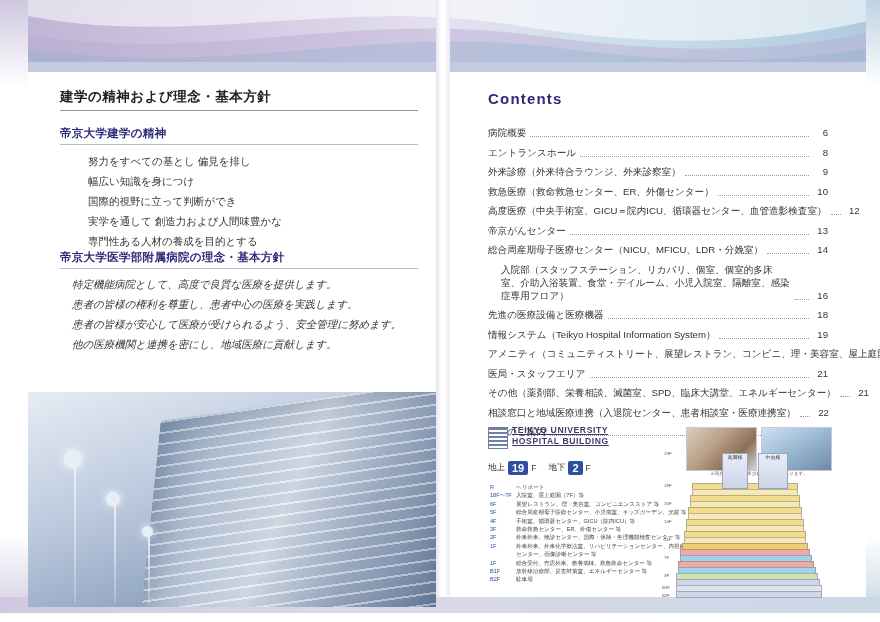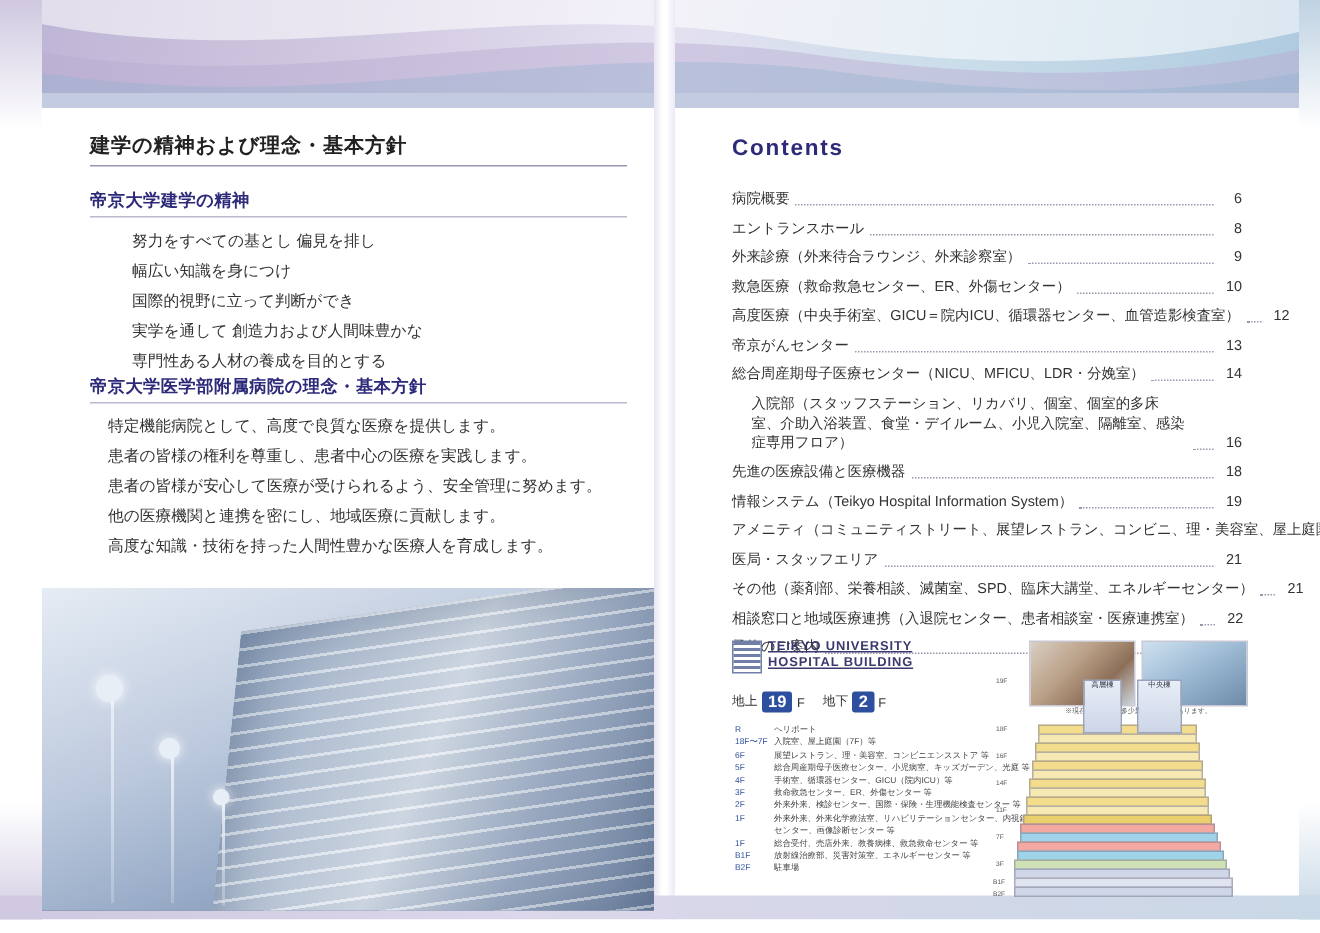--- a/index.html
+++ b/index.html
@@ -91,21 +91,21 @@
     line-height: 20px;
   }
   .bullet-list div { white-space: nowrap; }
   .policy-list {
     position: absolute;
     left: 72px;
     font-size: 10.5px;
     color: #333;
     line-height: 20px;
   }
-  .policy-list div { white-space: nowrap; }
+  .policy-list div { white-space: nowrap; font-style: italic; }
 
   
   .photo {
     position: absolute;
     left: 28px; top: 392px;
     width: 408px; height: 215px;
     overflow: hidden;
     background: linear-gradient(200deg, #cfd8e6 0%, #9fb3cf 30%, #6f86ab 60%, #4d6284 100%);
   }
   .photo .sky {
@@ -331,21 +331,20 @@
     <div>専門性ある人材の養成を目的とする</div>
   </div>
 
   <div class="sec-head" style="left:60px; top:250px;">帝京大学医学部附属病院の理念・基本方針</div>
   <div class="sec-rule" style="top:268px;"></div>
   <div class="policy-list" style="top:274px;">
     <div>特定機能病院として、高度で良質な医療を提供します。</div>
     <div>患者の皆様の権利を尊重し、患者中心の医療を実践します。</div>
     <div>患者の皆様が安心して医療が受けられるよう、安全管理に努めます。</div>
     <div>他の医療機関と連携を密にし、地域医療に貢献します。</div>
-    <div>高度な知識・技術を持った人間性豊かな医療人を育成します。</div>
   </div>
 
   <div class="photo">
     <div class="sky"></div>
     <div class="tower2"></div>
     <div class="tower"></div>
     <div class="tower-lines"></div>
     <div class="pole" style="left:46px; top:70px; height:140px;"></div>
     <div class="lamp" style="left:36px; top:58px; width:18px; height:18px;"></div>
     <div class="pole" style="left:86px; top:110px; height:100px;"></div>

